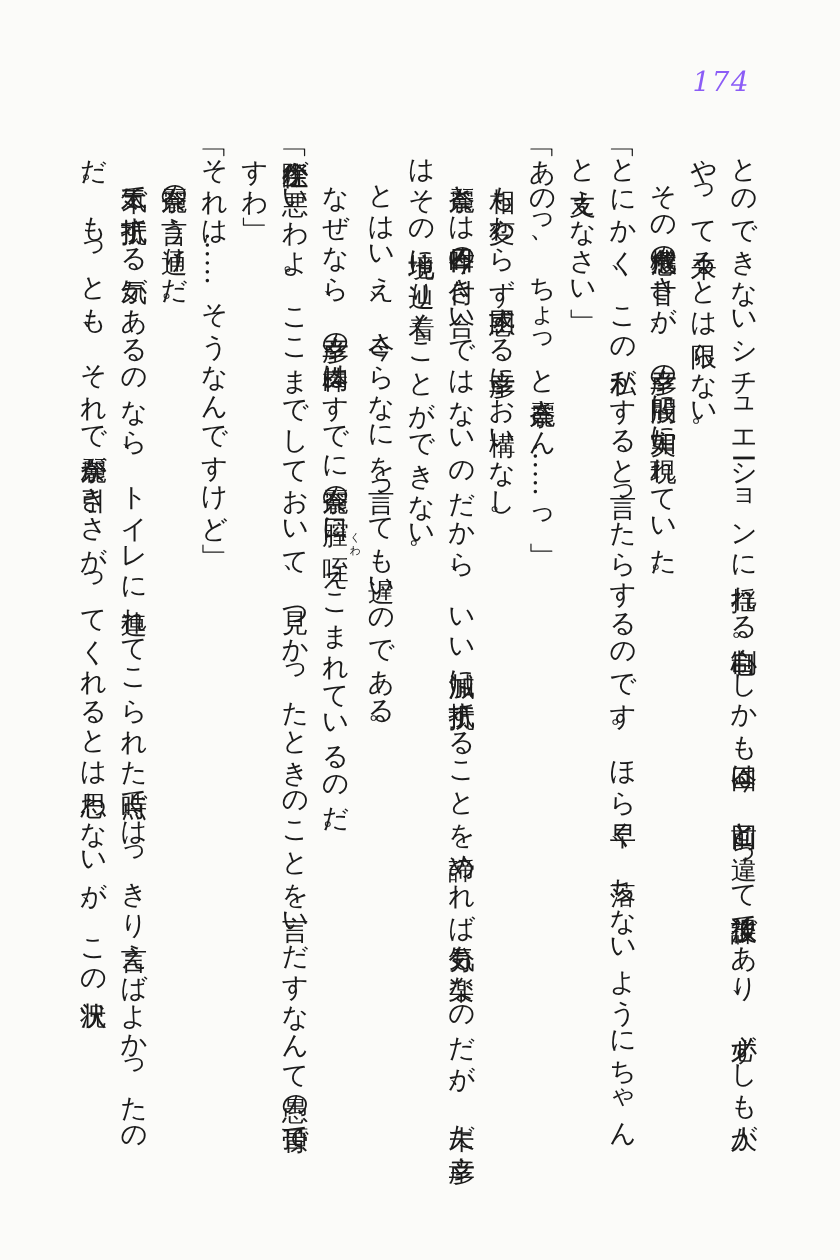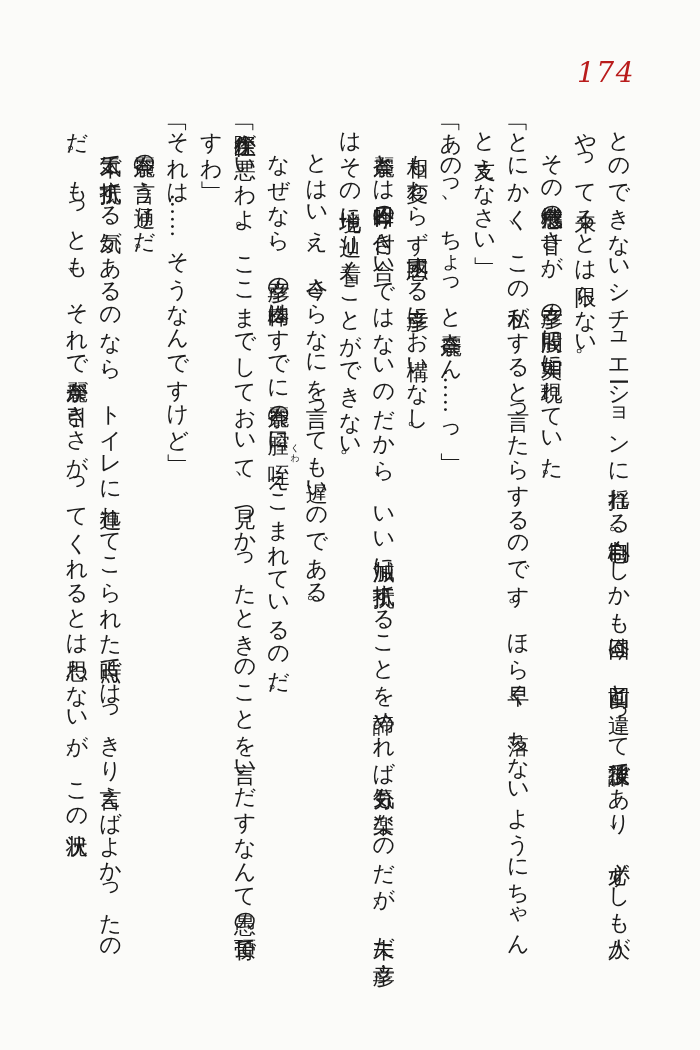--- a/index.html
+++ b/index.html
@@ -17,24 +17,24 @@
     height: 1050px;
     background: #fbfbf9;
     overflow: hidden;
     font-family: "DejaVu Serif", "Liberation Serif", serif;
     color: #1a1a1a;
   }
   .page-number {
     position: absolute;
     top: 56px;
     left: 577px;
-    font-size: 28px;
+    font-size: 23px;
     font-style: italic;
     letter-spacing: 1.5px;
-    color: #b91c1c;
+    color: #8b5cf6;
   }
   .text-block {
     position: absolute;
     top: 117px;
     right: 64px;
     height: 846px;
     writing-mode: vertical-rl;
     -webkit-writing-mode: vertical-rl;
     text-orientation: mixed;
     font-size: 22px;

